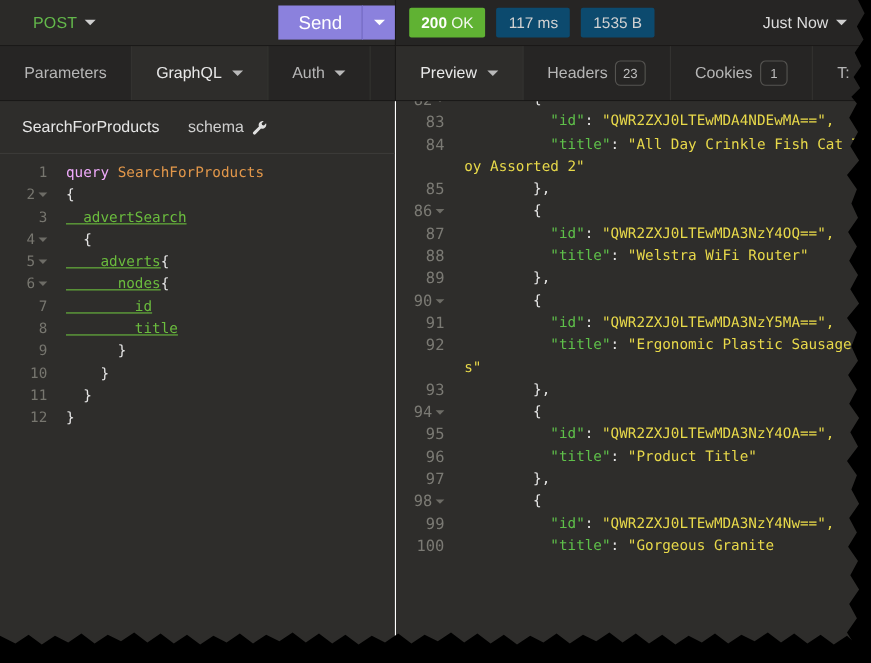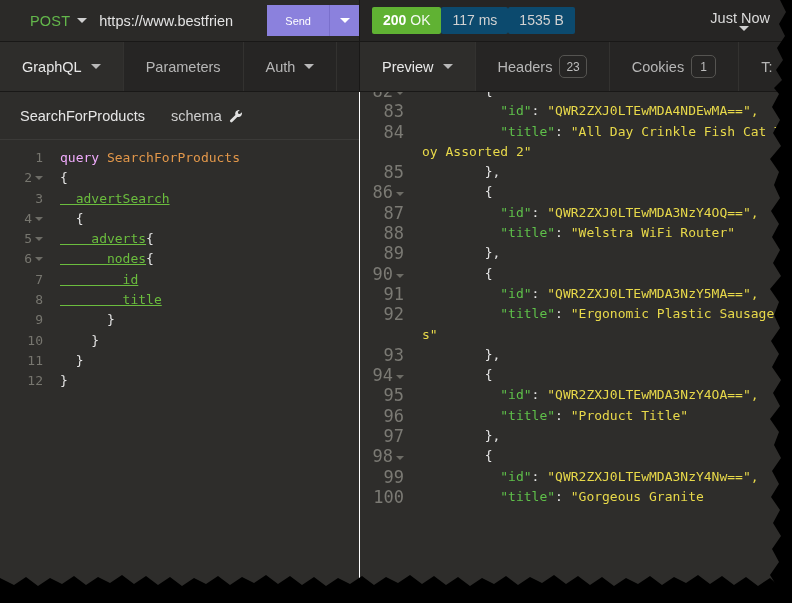--- a/index.html
+++ b/index.html
@@ -60,21 +60,21 @@
     display: flex;
     align-items: stretch;
     margin-left: auto;
     height: 100%;
     padding: 5px 0;
   }
   .send-btn {
     display: flex; align-items: center; justify-content: center;
     background: #8b81dd;
     color: #ffffff;
-    font-size: 11px;
+    font-size: 17px;
     padding: 0 18px;
     border: none;
     cursor: pointer;
     height: 100%;
     font-family: inherit;
   }
   .send-drop {
     display: flex; align-items: center; justify-content: center;
     background: #8b81dd;
     width: 30px;
@@ -84,20 +84,21 @@
   }
   .send-drop .caret { border-top-color: #ffffff; margin-left: 0; }
 
   .status-zone {
     display: flex;
     align-items: center;
     flex: 1;
     height: 100%;
     background: #262524;
     padding-left: 12px;
+    gap: 10px;
   }
   .pill {
     font-size: 14px;
     padding: 5px 11px 6px;
     border-radius: 2px;
     white-space: nowrap;
   }
   .pill-status {
     background: #60b233;
     color: #fff;
@@ -107,21 +108,21 @@
   .pill-muted {
     background: #0c4a6e;
     color: #d2d2d2;
   }
   .timestamp {
     margin-left: auto;
     margin-right: 22px;
     color: #dcdcdc;
     font-size: 14.5px;
     white-space: nowrap;
-    display: flex; align-items: center; flex-direction: column;
+    display: flex; align-items: center;
   }
 
   
   .tabbar {
     display: flex;
     height: 50px;
     background: #262524;
     border-bottom: 1px solid #191817;
   }
   .tabgroup { display: flex; height: 100%; }
@@ -231,21 +232,21 @@
     top: -11px; left: 0; right: 0;
     padding-bottom: 10px;
   }
   .rrow { display: flex; align-items: flex-start; min-height: 20.3px; }
   .rgutter {
     flex: 0 0 48px;
     text-align: right;
     color: #7b7a74;
     padding-right: 4px;
     font-family: "DejaVu Sans Mono", monospace;
-    font-size: 17px;
+    font-size: 14px;
     line-height: 20.3px;
   }
   .rcode {
     padding-left: 14px;
     padding-right: 8px;
     white-space: pre-wrap;
     word-break: break-all;
     font-family: "DejaVu Sans Mono", monospace;
     font-size: 13px;
     line-height: 20.3px;
@@ -269,21 +270,20 @@
 </head>
 <body>
 
 <div id="app">
 
   <div class="topbar">
 
     <div class="url-zone">
       <span class="method">POST</span>
       <span class="caret"></span>
-      <span class="url-text">https://www.bestfrien</span>
       <div class="send-wrap">
         <div class="send-btn">Send</div>
         <div class="send-drop">
           <span class="caret"></span>
         </div>
       </div>
     </div>
 
     <div class="status-zone">
       <div class="pill pill-status">
@@ -293,26 +293,26 @@
       <div class="pill pill-muted">1535 B</div>
       <div class="timestamp">
         <span>Just Now</span>
         <span class="caret"></span>
       </div>
     </div>
   </div>
 
   <div class="tabbar">
     <div class="tabgroup left" id="req-tabs">
+        <div class="tab">
+          <span>Parameters</span>
+        </div>
         <div class="tab active">
           <span>GraphQL</span>
           <span class="caret"></span>
-        </div>
-        <div class="tab">
-          <span>Parameters</span>
         </div>
         <div class="tab">
           <span>Auth</span>
           <span class="caret"></span>
         </div>
       </div>
     <div class="tabgroup right" id="res-tabs">
         <div class="tab active">
           <span>Preview</span>
           <span class="caret"></span>

